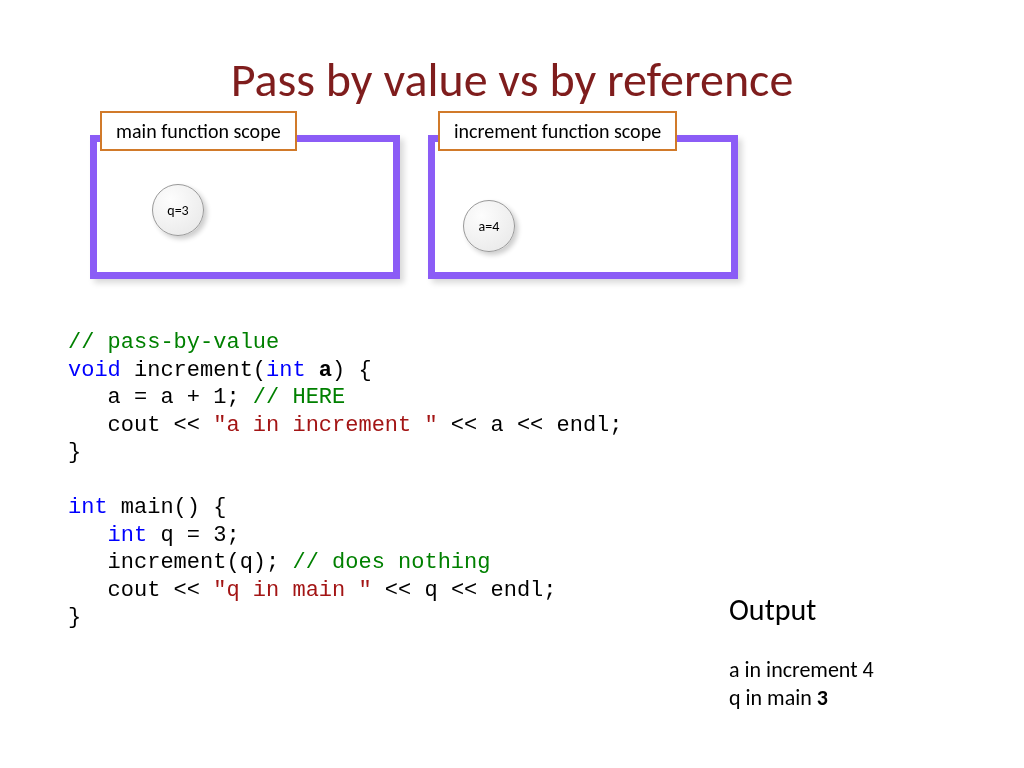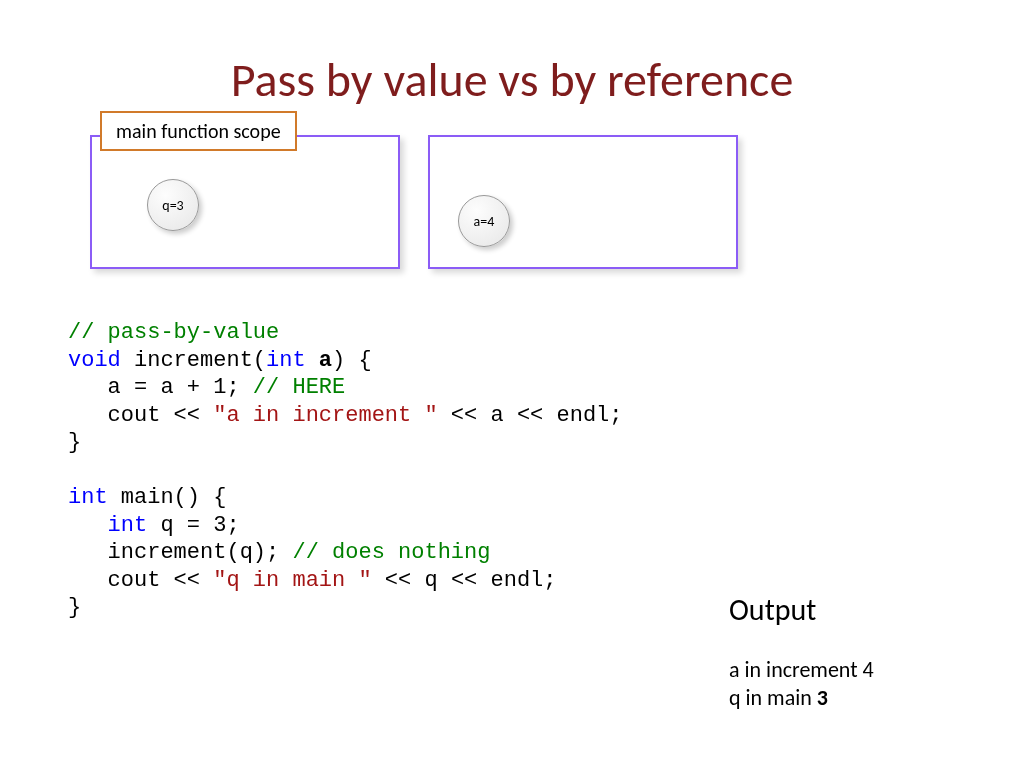--- a/index.html
+++ b/index.html
@@ -35,21 +35,21 @@
     top: -18px;
     left: 10px;
     background: #fff;
     border: 2px solid #d17a2a;
     font-size: 20px;
     padding: 6px 14px;
     z-index: 2;
     font-family: Calibri, Arial, sans-serif;
   }
   .scope-body {
-    border: 2px solid #8b5cf6;
+    border: 7px solid #8b5cf6;
     background: #fff;
     height: 130px;
     box-shadow: 4px 4px 6px rgba(0,0,0,0.15);
     position: relative;
     margin-top: 6px;
   }
   .var-circle {
     position: absolute;
     width: 50px;
     height: 50px;
@@ -99,20 +99,21 @@
 <div class="scopes">
 
   <div class="scope-box">
     <div class="scope-label">main function scope</div>
     <div class="scope-body">
       <div class="var-circle" style="left:55px; top:42px;">q=3</div>
     </div>
   </div>
 
   <div class="scope-box">
+    <div class="scope-label">increment function scope</div>
     <div class="scope-body">
       <div class="var-circle" style="left:28px; top:58px;">a=4</div>
     </div>
   </div>
 
 </div>
 
 <div class="code"><span class="c-comment">// pass-by-value</span>
 <span class="c-keyword">void</span><span> increment(</span><span class="c-keyword">int</span><span> </span><span class="c-bold">a</span><span>) {</span>
 <span>   a = a + 1; </span><span class="c-comment">// HERE</span>

